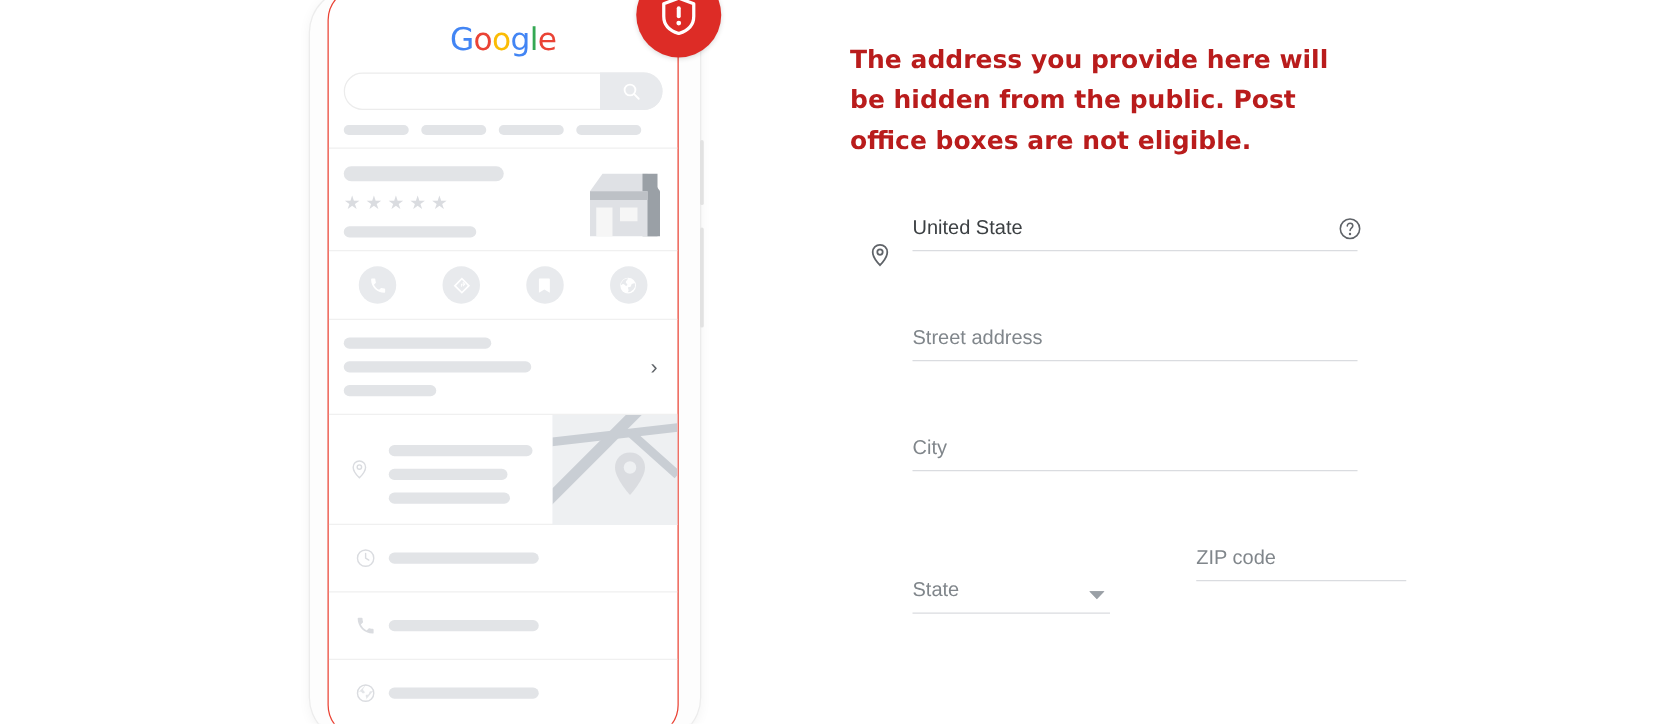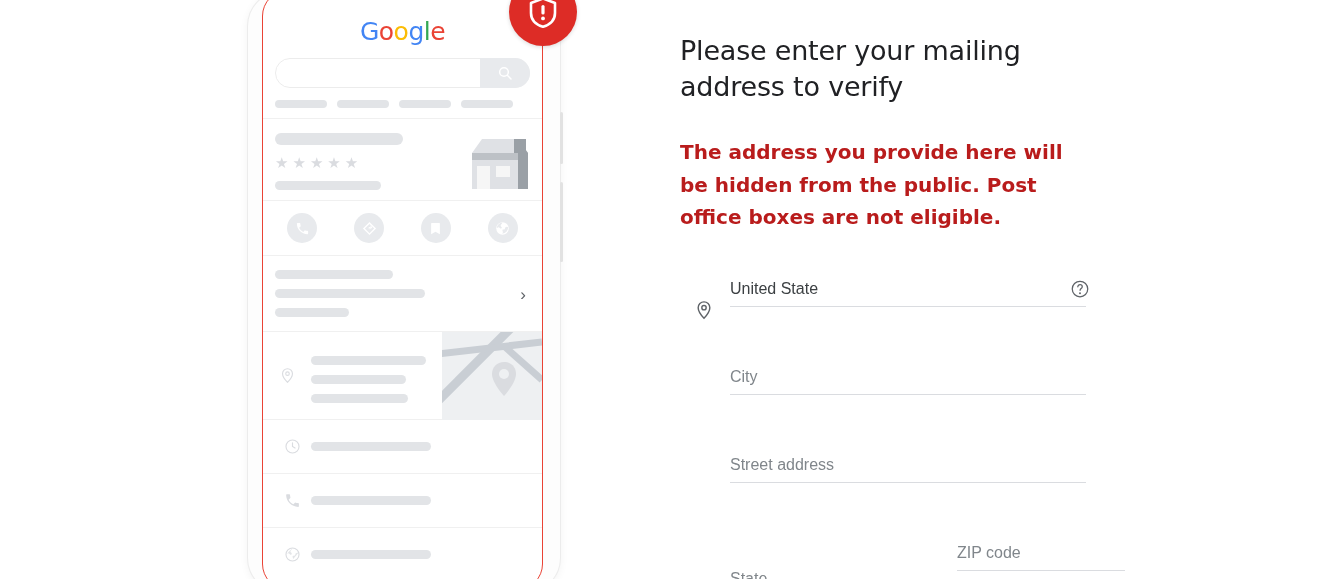--- a/index.html
+++ b/index.html
@@ -280,45 +280,44 @@
       <svg width="30" height="32" viewBox="0 0 30 32">
         <path d="M15 2.5 27 7v10c0 7.5-5.3 11.8-12 13.8C8.3 28.8 3 24.5 3 17V7z" fill="none" stroke="#fff" stroke-width="2.6" stroke-linejoin="round"></path>
         <rect x="13.4" y="9" width="3.2" height="9.5" rx="1.6" fill="#fff"></rect>
         <circle cx="15" cy="22.4" r="1.9" fill="#fff"></circle>
       </svg>
     </div>
   </div>
 
   <div class="form-col">
 
-    <h1 class="title">Please enter your mailing address to verify</h1>
     <p class="desc">The address you provide here will be hidden from the public. Post office boxes are not eligible.</p>
 
     <div class="fields">
 
       <svg class="pin-ic" width="20" height="20" viewBox="0 0 24 24">
         <path d="M12 2.2c-3.9 0-7 3.1-7 7 0 5.3 7 12.6 7 12.6s7-7.3 7-12.6c0-3.9-3.1-7-7-7z" fill="none" stroke="#5f6368" stroke-width="1.7"></path>
         <circle cx="12" cy="9.2" r="2.6" fill="none" stroke="#5f6368" stroke-width="1.7"></circle>
       </svg>
 
       <div class="fgroup fg-country">
         <div class="fvalue">United State</div>
         <svg class="help-ic" width="20" height="20" viewBox="0 0 24 24">
           <circle cx="12" cy="12" r="9.3" fill="none" stroke="#5f6368" stroke-width="1.5"></circle>
           <path d="M9.4 9.3c0-1.5 1.2-2.6 2.7-2.6s2.6 1.1 2.6 2.5c0 2.2-2.6 2.3-2.6 4.4" fill="none" stroke="#5f6368" stroke-width="1.5" stroke-linecap="round"></path>
           <circle cx="12" cy="17" r="1.15" fill="#5f6368"></circle>
         </svg>
       </div>
 
+      <div class="fgroup fg-street">
+        <div class="ftext">Street address</div>
+      </div>
+
       <div class="fgroup fg-city">
         <div class="ftext">City</div>
-      </div>
-
-      <div class="fgroup fg-street">
-        <div class="ftext">Street address</div>
       </div>
 
       <div class="row2">
         <div class="fgroup fg-state">
           <div class="ftext">State</div>
           <svg class="caret" width="13" height="8" viewBox="0 0 13 8">
             <path d="M0.5 1 L6.5 7 L12.5 1" fill="#9aa0a6" stroke="none"></path>
             <polygon points="0.5,1 12.5,1 6.5,7.3" fill="#9aa0a6"></polygon>
           </svg>
         </div>

